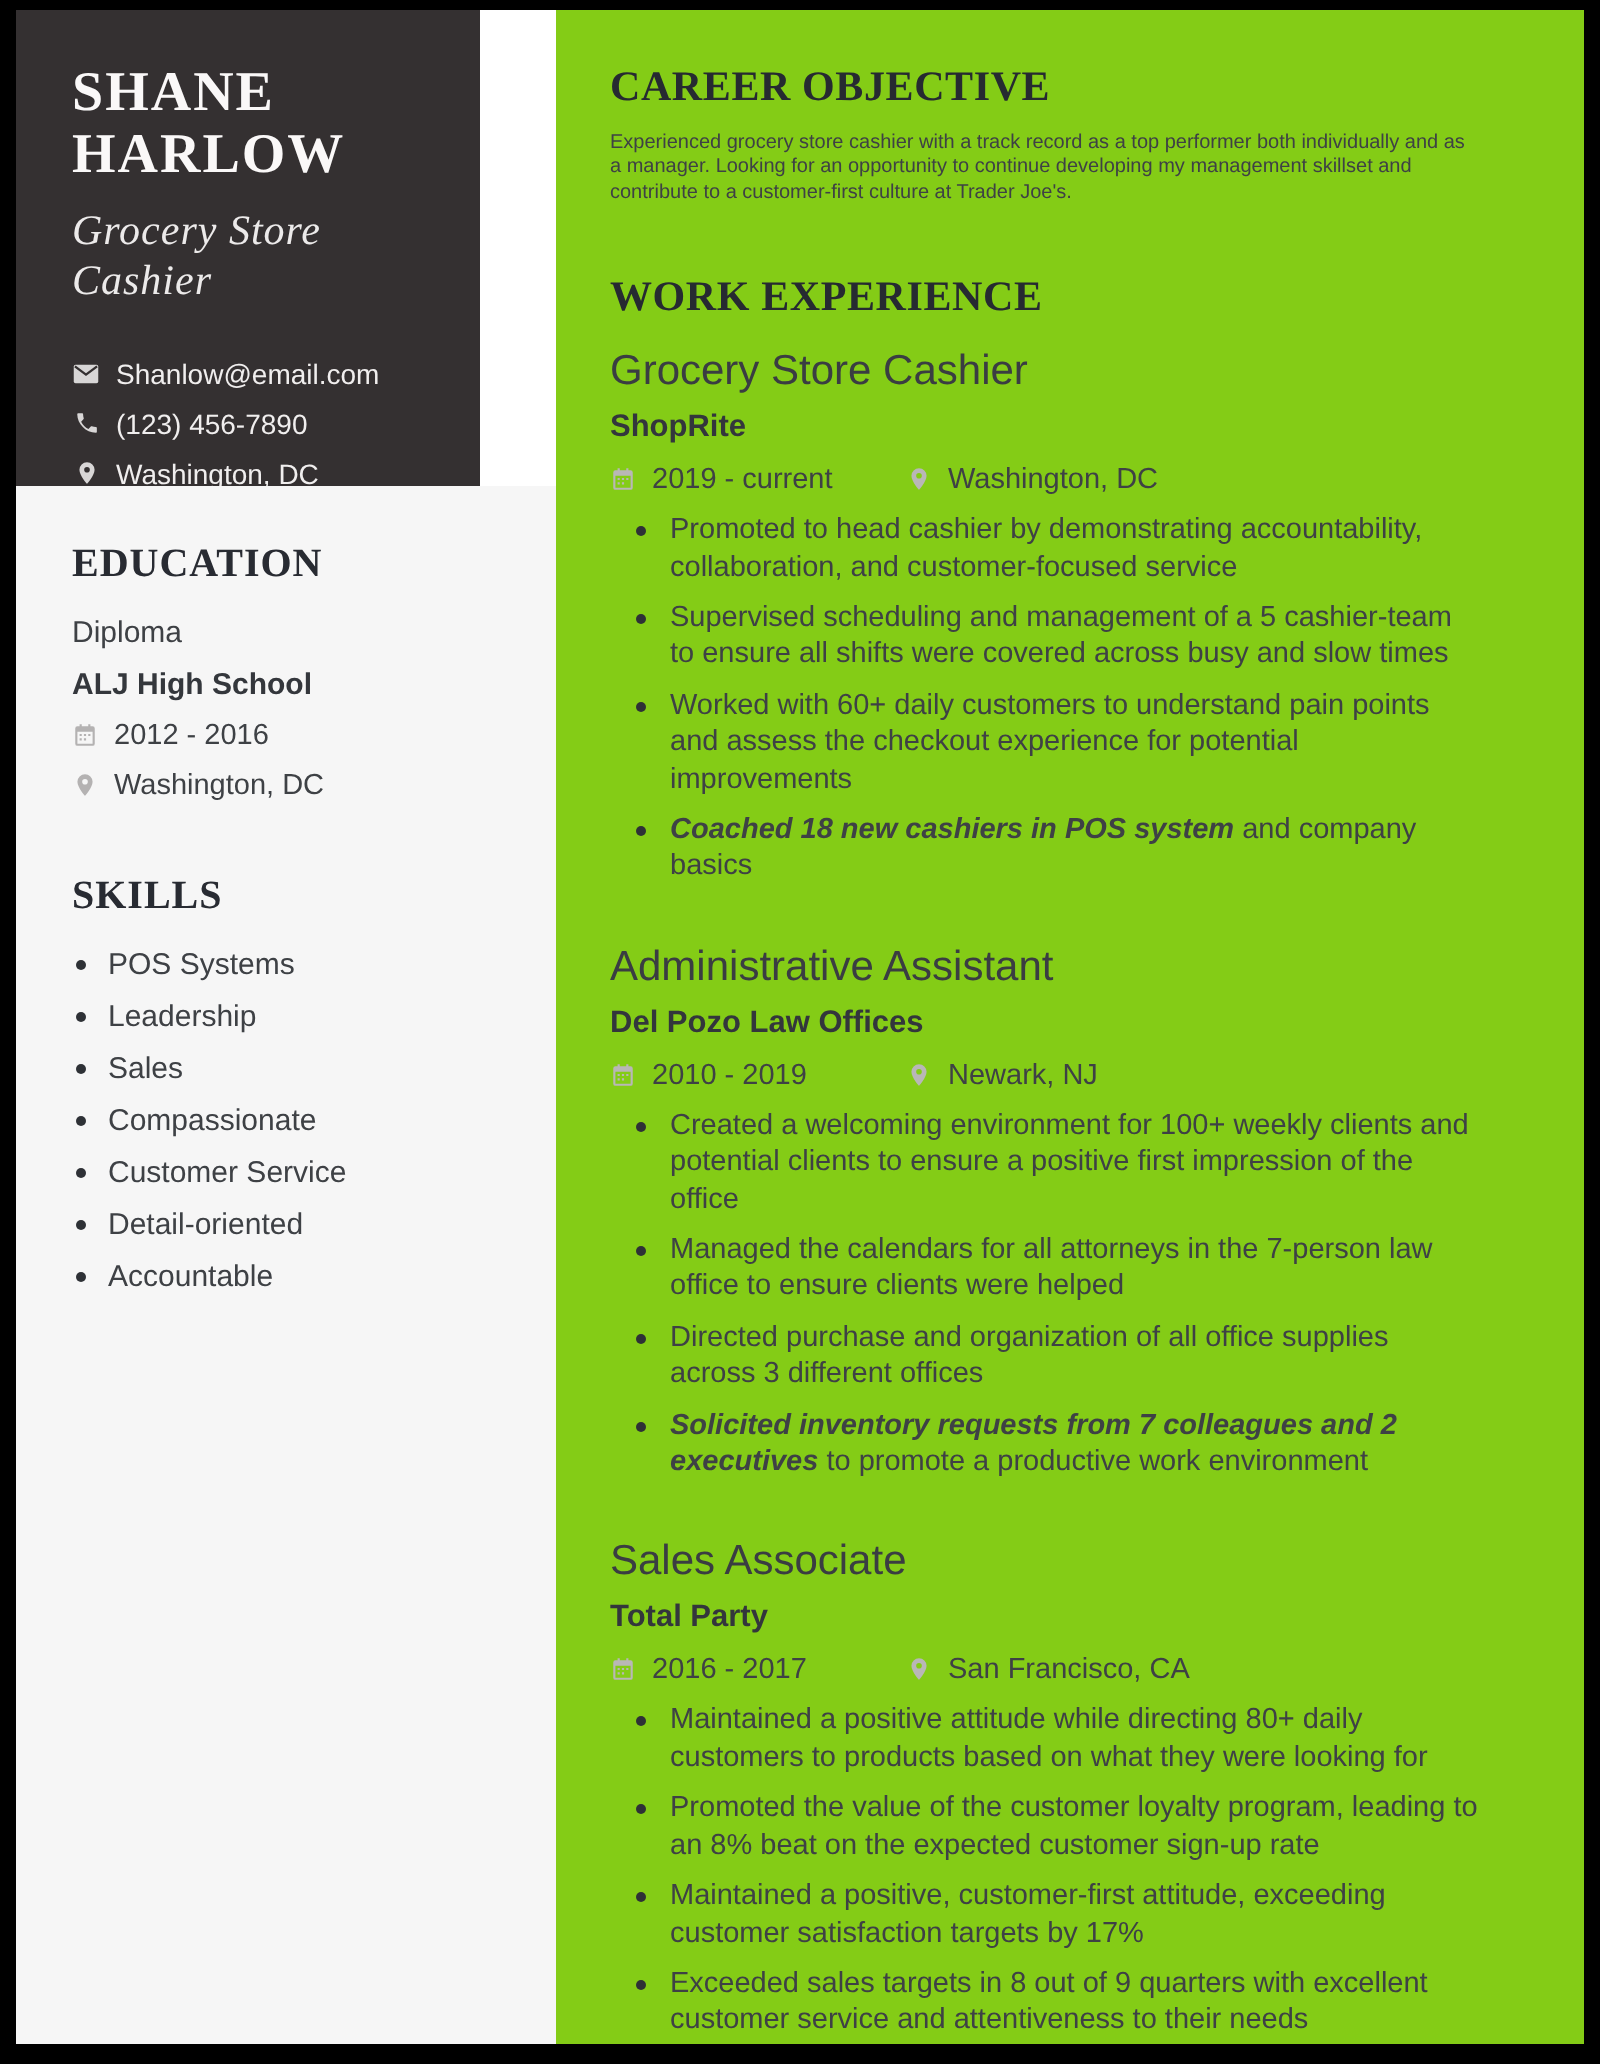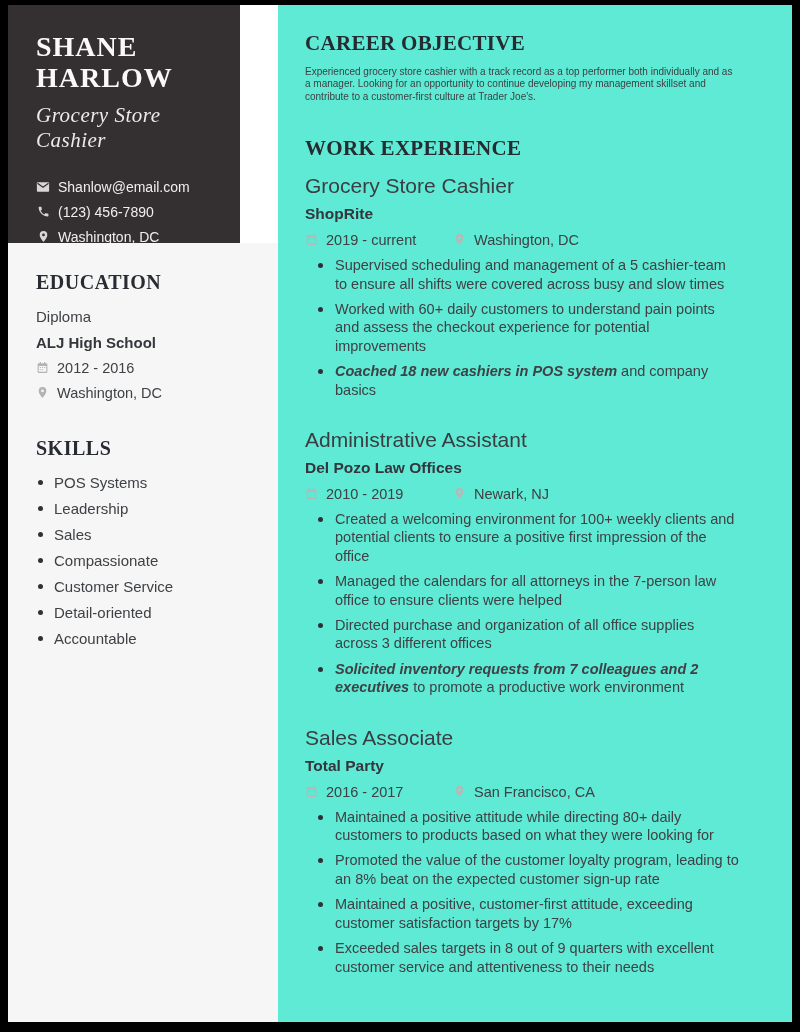--- a/index.html
+++ b/index.html
@@ -104,21 +104,21 @@
     position: absolute;
     left: 2px; top: 6px;
     width: 5px; height: 5px;
     border-radius: 50%;
     background: #2e3136;
   }
   
   .main {
     position: absolute;
     left: 270px; top: 0; right: 0; bottom: 0;
-    background: #5eead4;
+    background: #84cc16;
     padding: 26px 52px 0 27px;
     color: #3e4145;
   }
   .main-heading {
     font-family: "Liberation Serif", serif;
     font-weight: bold;
     font-size: 21px;
     color: #262a31;
     letter-spacing: 0.3px;
   }
@@ -279,20 +279,21 @@
           <span class="loc-part">
             <span class="ico">
               <svg viewBox="0 0 24 24" width="13" height="13">
                   <path d="M12 2a7 7 0 0 0-7 7c0 5.3 7 13 7 13s7-7.7 7-13a7 7 0 0 0-7-7zm0 9.6A2.6 2.6 0 1 1 12 6.4a2.6 2.6 0 0 1 0 5.2z" fill="#b9b7b7"></path>
                 </svg>
             </span>
             <span>Washington, DC</span>
           </span>
         </div>
         <ul class="bullets">
+          <li><span class="bem"></span><span>Promoted to head cashier by demonstrating accountability, collaboration, and customer-focused service</span></li>
           <li><span class="bem"></span><span>Supervised scheduling and management of a 5 cashier-team to ensure all shifts were covered across busy and slow times</span></li>
           <li><span class="bem"></span><span>Worked with 60+ daily customers to understand pain points and assess the checkout experience for potential improvements</span></li>
           <li><span class="bem">Coached 18 new cashiers in POS system</span><span> and company basics</span></li>
         </ul>
       </div>
 
       <div class="job">
         <div class="job-title">Administrative Assistant</div>
         <div class="company">Del Pozo Law Offices</div>
         <div class="job-meta">

